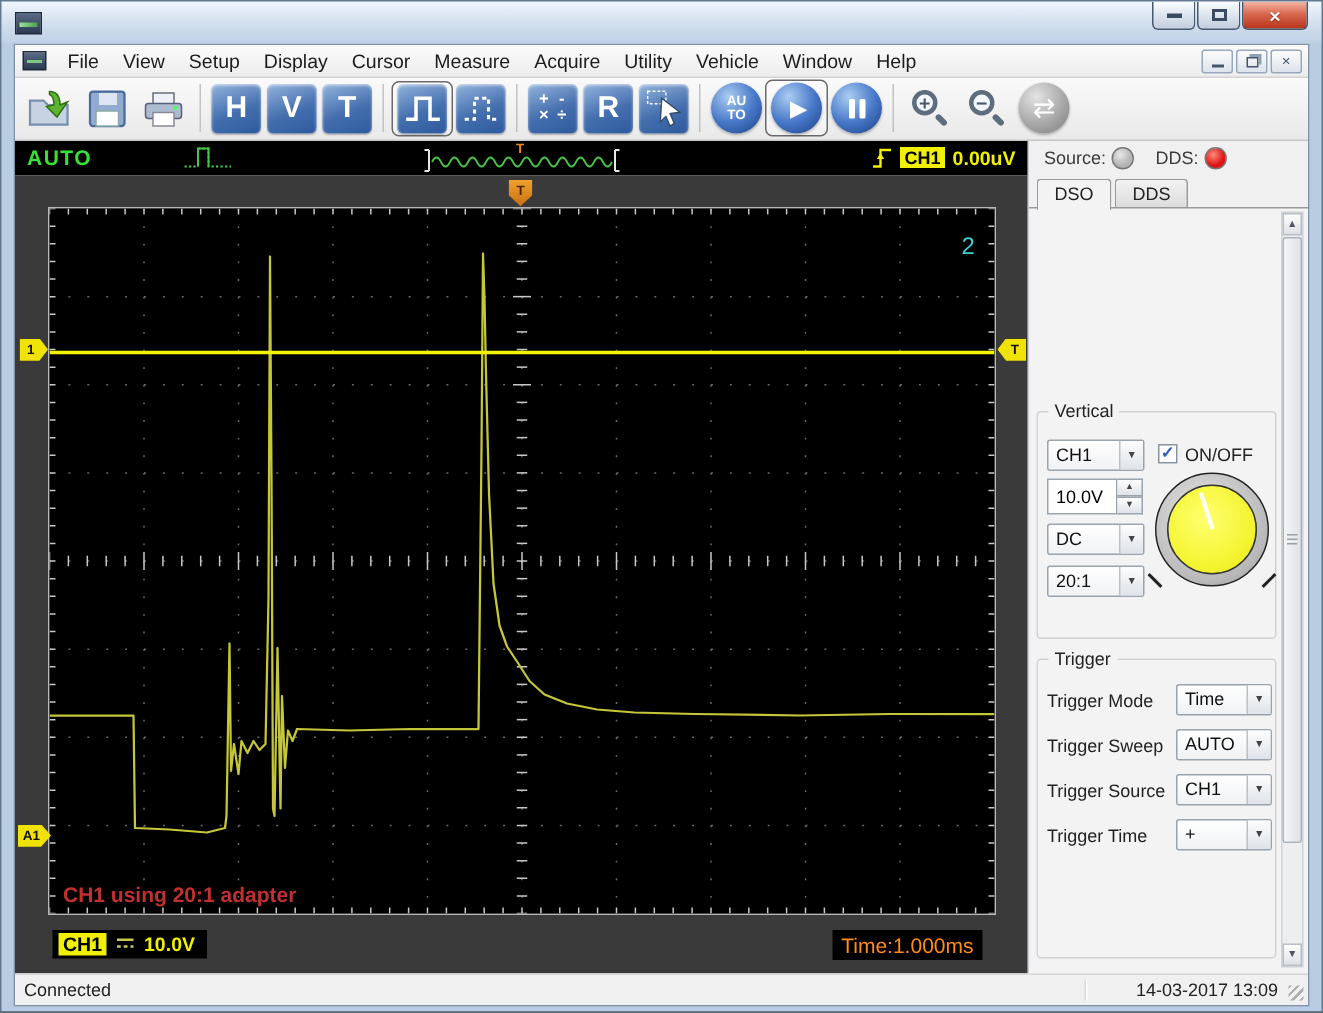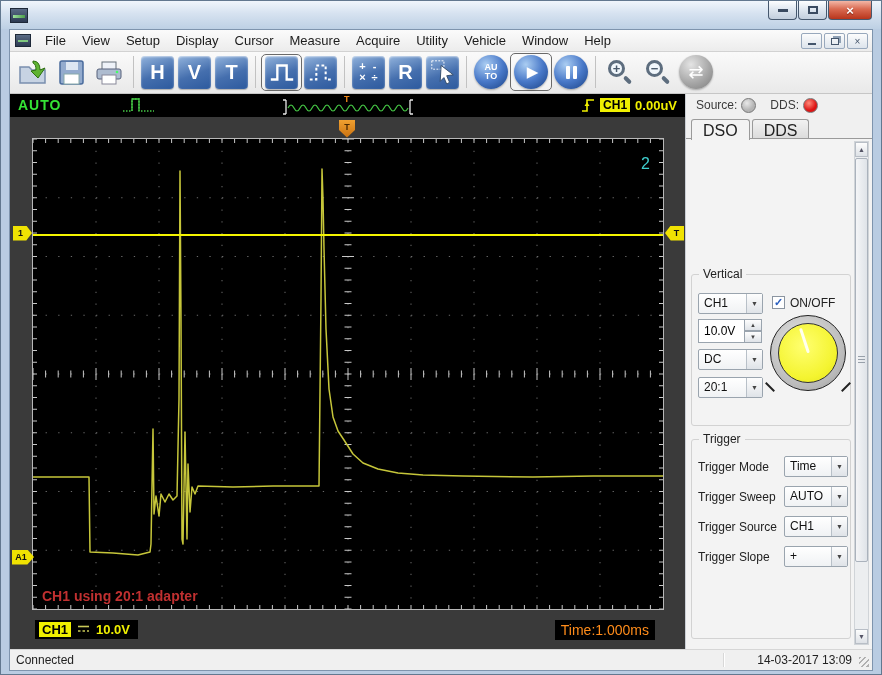--- a/index.html
+++ b/index.html
@@ -89,21 +89,21 @@
   .ch-badge-row { position:absolute; left:25px; top:503px; background:#000; display:flex; align-items:center; gap:6px; padding:2px 8px 2px 4px; }
   .ch-badge { background:#f0f000; color:#000; font-size:13px; font-weight:bold; padding:0 3px; }
   .volts { color:#f0f000; font-size:13px; font-weight:bold; }
   .time-badge { position:absolute; right:30px; top:503px; background:#000; color:#ff8c1a; font-size:14px; padding:2px 6px; }
 
   
   .panel-col { flex:1; display:flex; flex-direction:column; background:#f0f0f0; border-left:1px solid #caced4; }
   .connect-row { height:23px; display:flex; align-items:center; font-size:12px; color:#3a3a3a; padding:0 10px; }
   .led { width:15px; height:15px; border-radius:50%; border:1px solid #777; margin:0 14px 0 4px; }
   .tab-strip { display:flex; padding:2px 0 0 5px; height:21px; }
-  .tab { padding:2px 11px 0; font-size:16px; color:#222; border:1px solid #9a9a9a; border-bottom:none;
+  .tab { padding:2px 11px 0; font-size:12px; color:#222; border:1px solid #9a9a9a; border-bottom:none;
          border-radius:3px 3px 0 0; background:linear-gradient(#f2f2f2,#dcdcdc); margin-right:2px; height:19px; }
   .tab.active { background:#f3f3f3; height:21px; position:relative; z-index:2; }
   .tab-body { flex:1; border-top:1px solid #9a9a9a; background:#f3f3f3; position:relative; margin:0; }
 
   .group { position:absolute; border:1px solid #d2d2d2; border-radius:3px; }
   .group-label { position:absolute; top:-8px; left:7px; background:#f3f3f3; padding:0 4px; font-size:12px; color:#222; }
   .fld-label { position:absolute; font-size:12px; color:#222; }
   .combo { position:absolute; height:21px; border:1px solid #9aa4ae; border-radius:2px; background:linear-gradient(#fff,#f0f2f4);
            font-size:12px; color:#111; display:flex; align-items:center; }
   .combo .val { flex:1; padding-left:5px; }
@@ -692,21 +692,21 @@
               <span class="fld-label" style="left:6px; top:50px;">Trigger Sweep</span>
               <div class="combo" style="left:92px; top:46px; width:64px;">
                 <span class="val">AUTO</span>
                 <span class="dd">▼</span>
               </div>
               <span class="fld-label" style="left:6px; top:80px;">Trigger Source</span>
               <div class="combo" style="left:92px; top:76px; width:64px;">
                 <span class="val">CH1</span>
                 <span class="dd">▼</span>
               </div>
-              <span class="fld-label" style="left:6px; top:110px;">Trigger Slope</span>
+              <span class="fld-label" style="left:6px; top:110px;">Trigger Time</span>
               <div class="combo" style="left:92px; top:106px; width:64px;">
                 <span class="val">+</span>
                 <span class="dd">▼</span>
               </div>
             </div>
 
             <div class="vscroll">
               <div class="vs-btn" style="top:0;">▲</div>
               <div class="vs-thumb" style="top:16px; height:404px;">
                 <span class="vs-grip">

